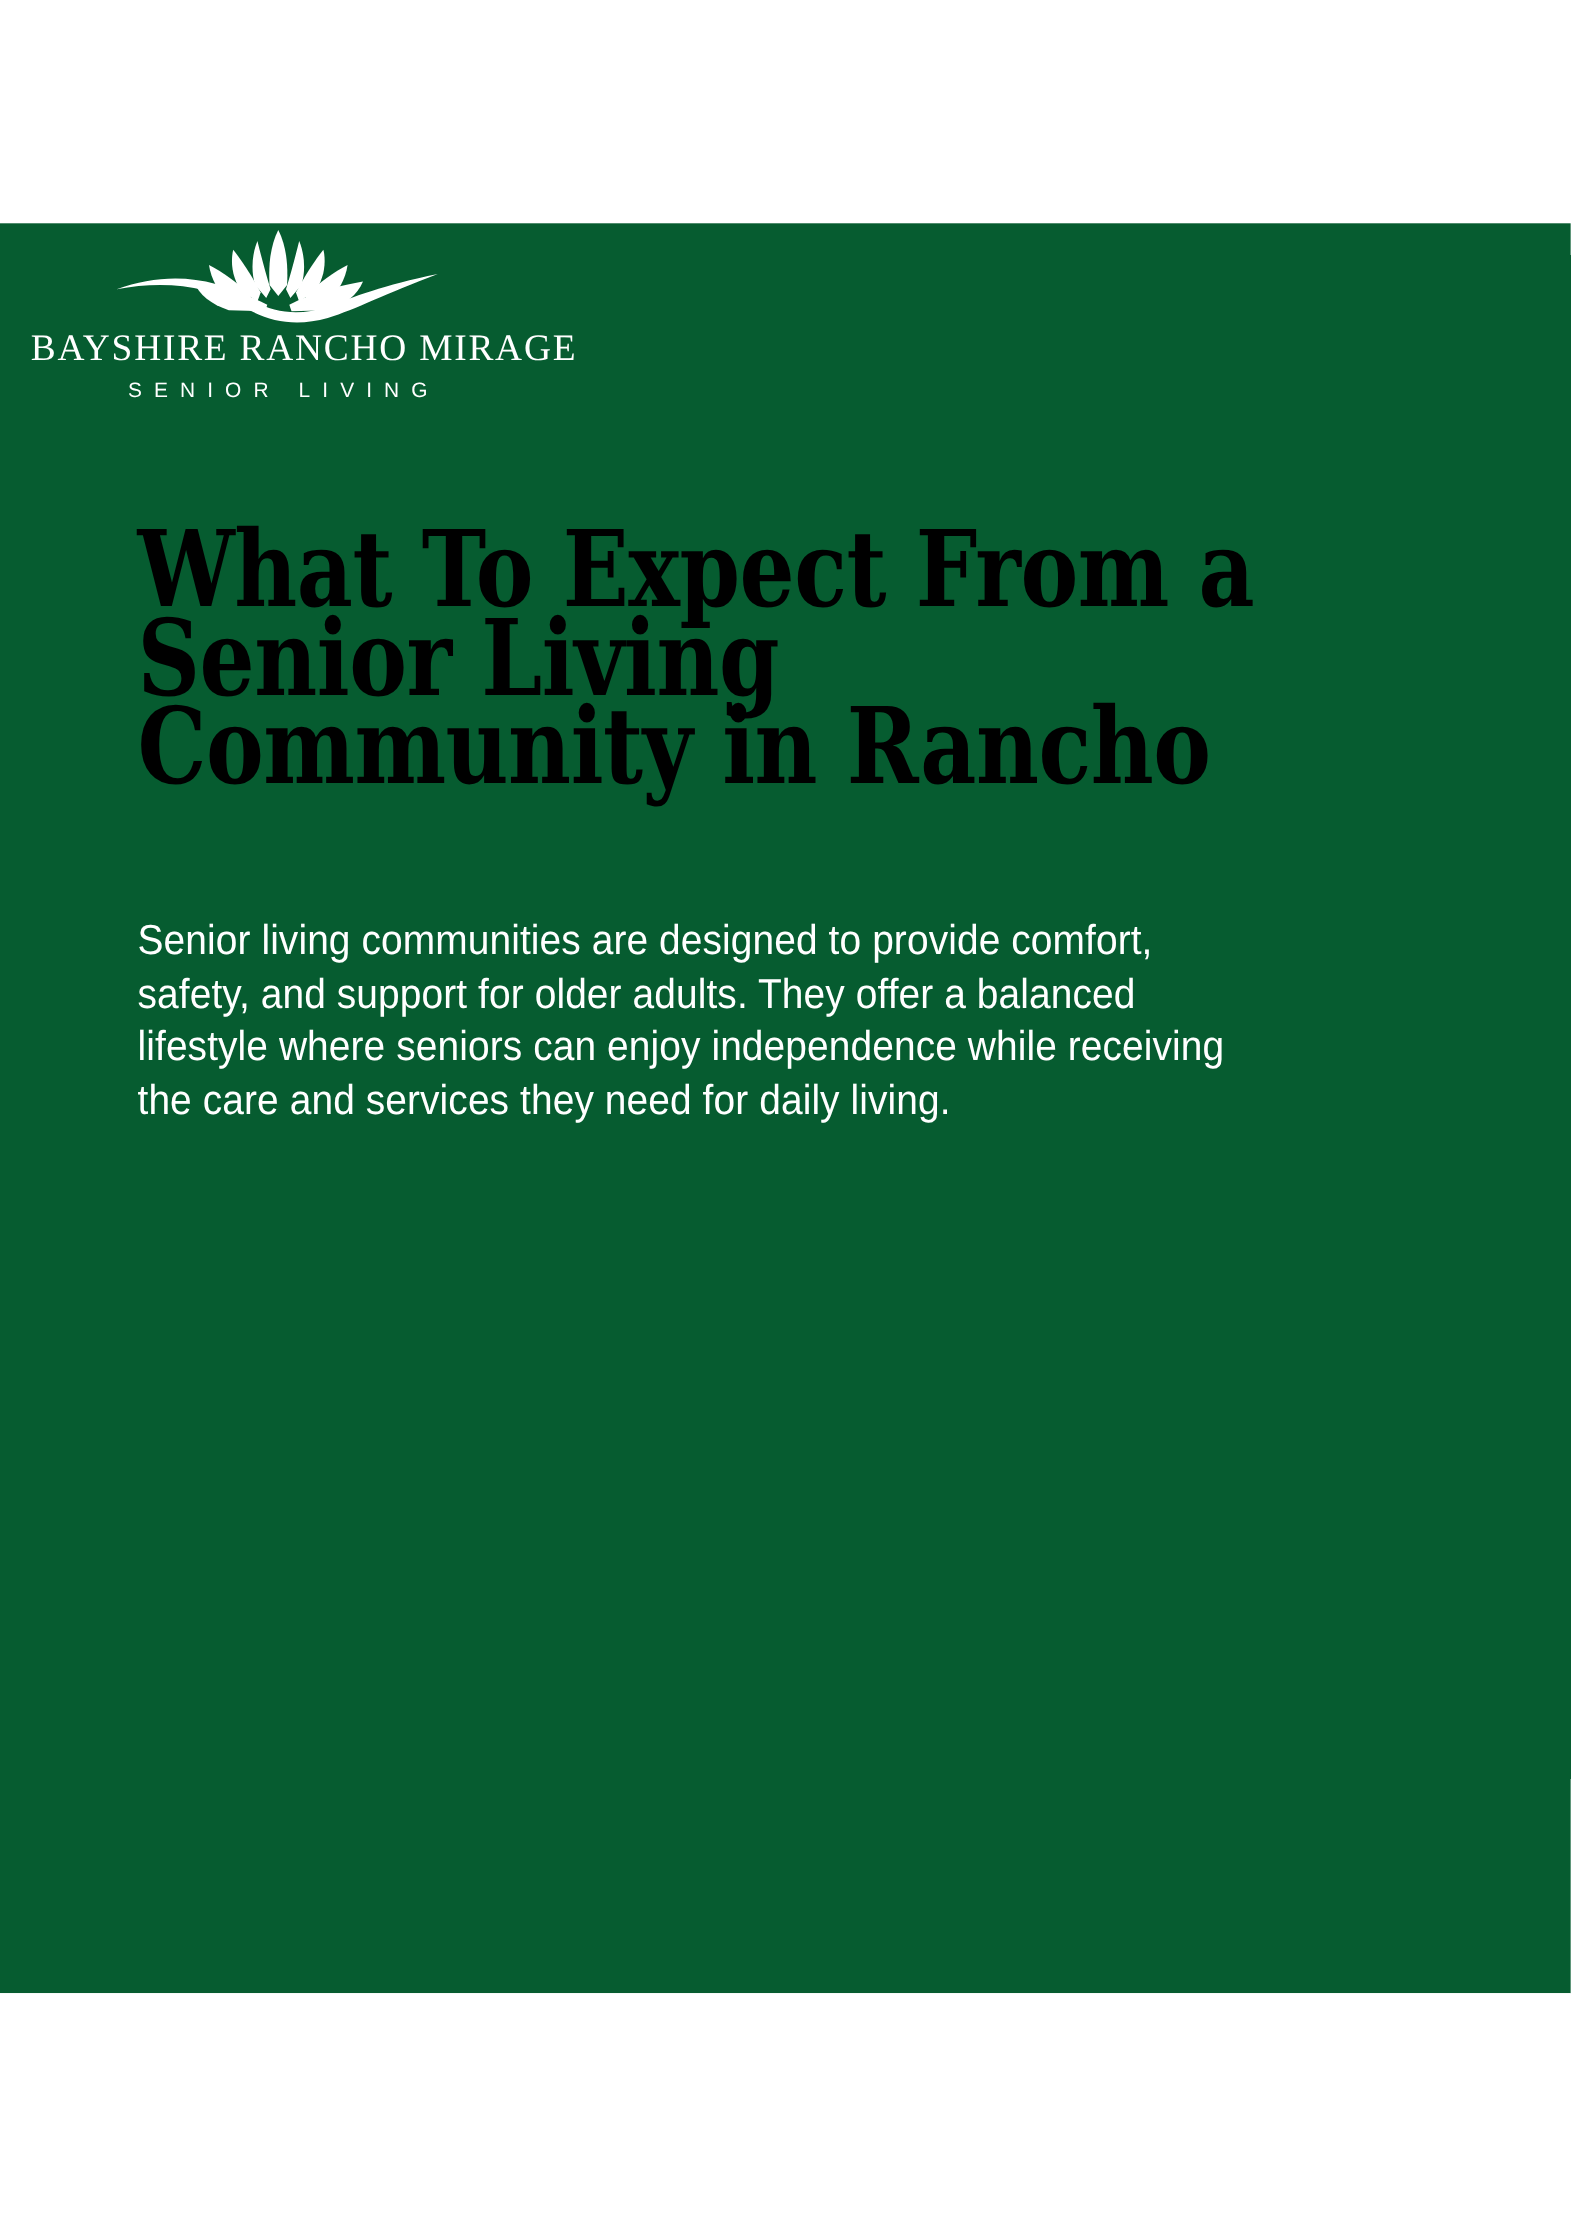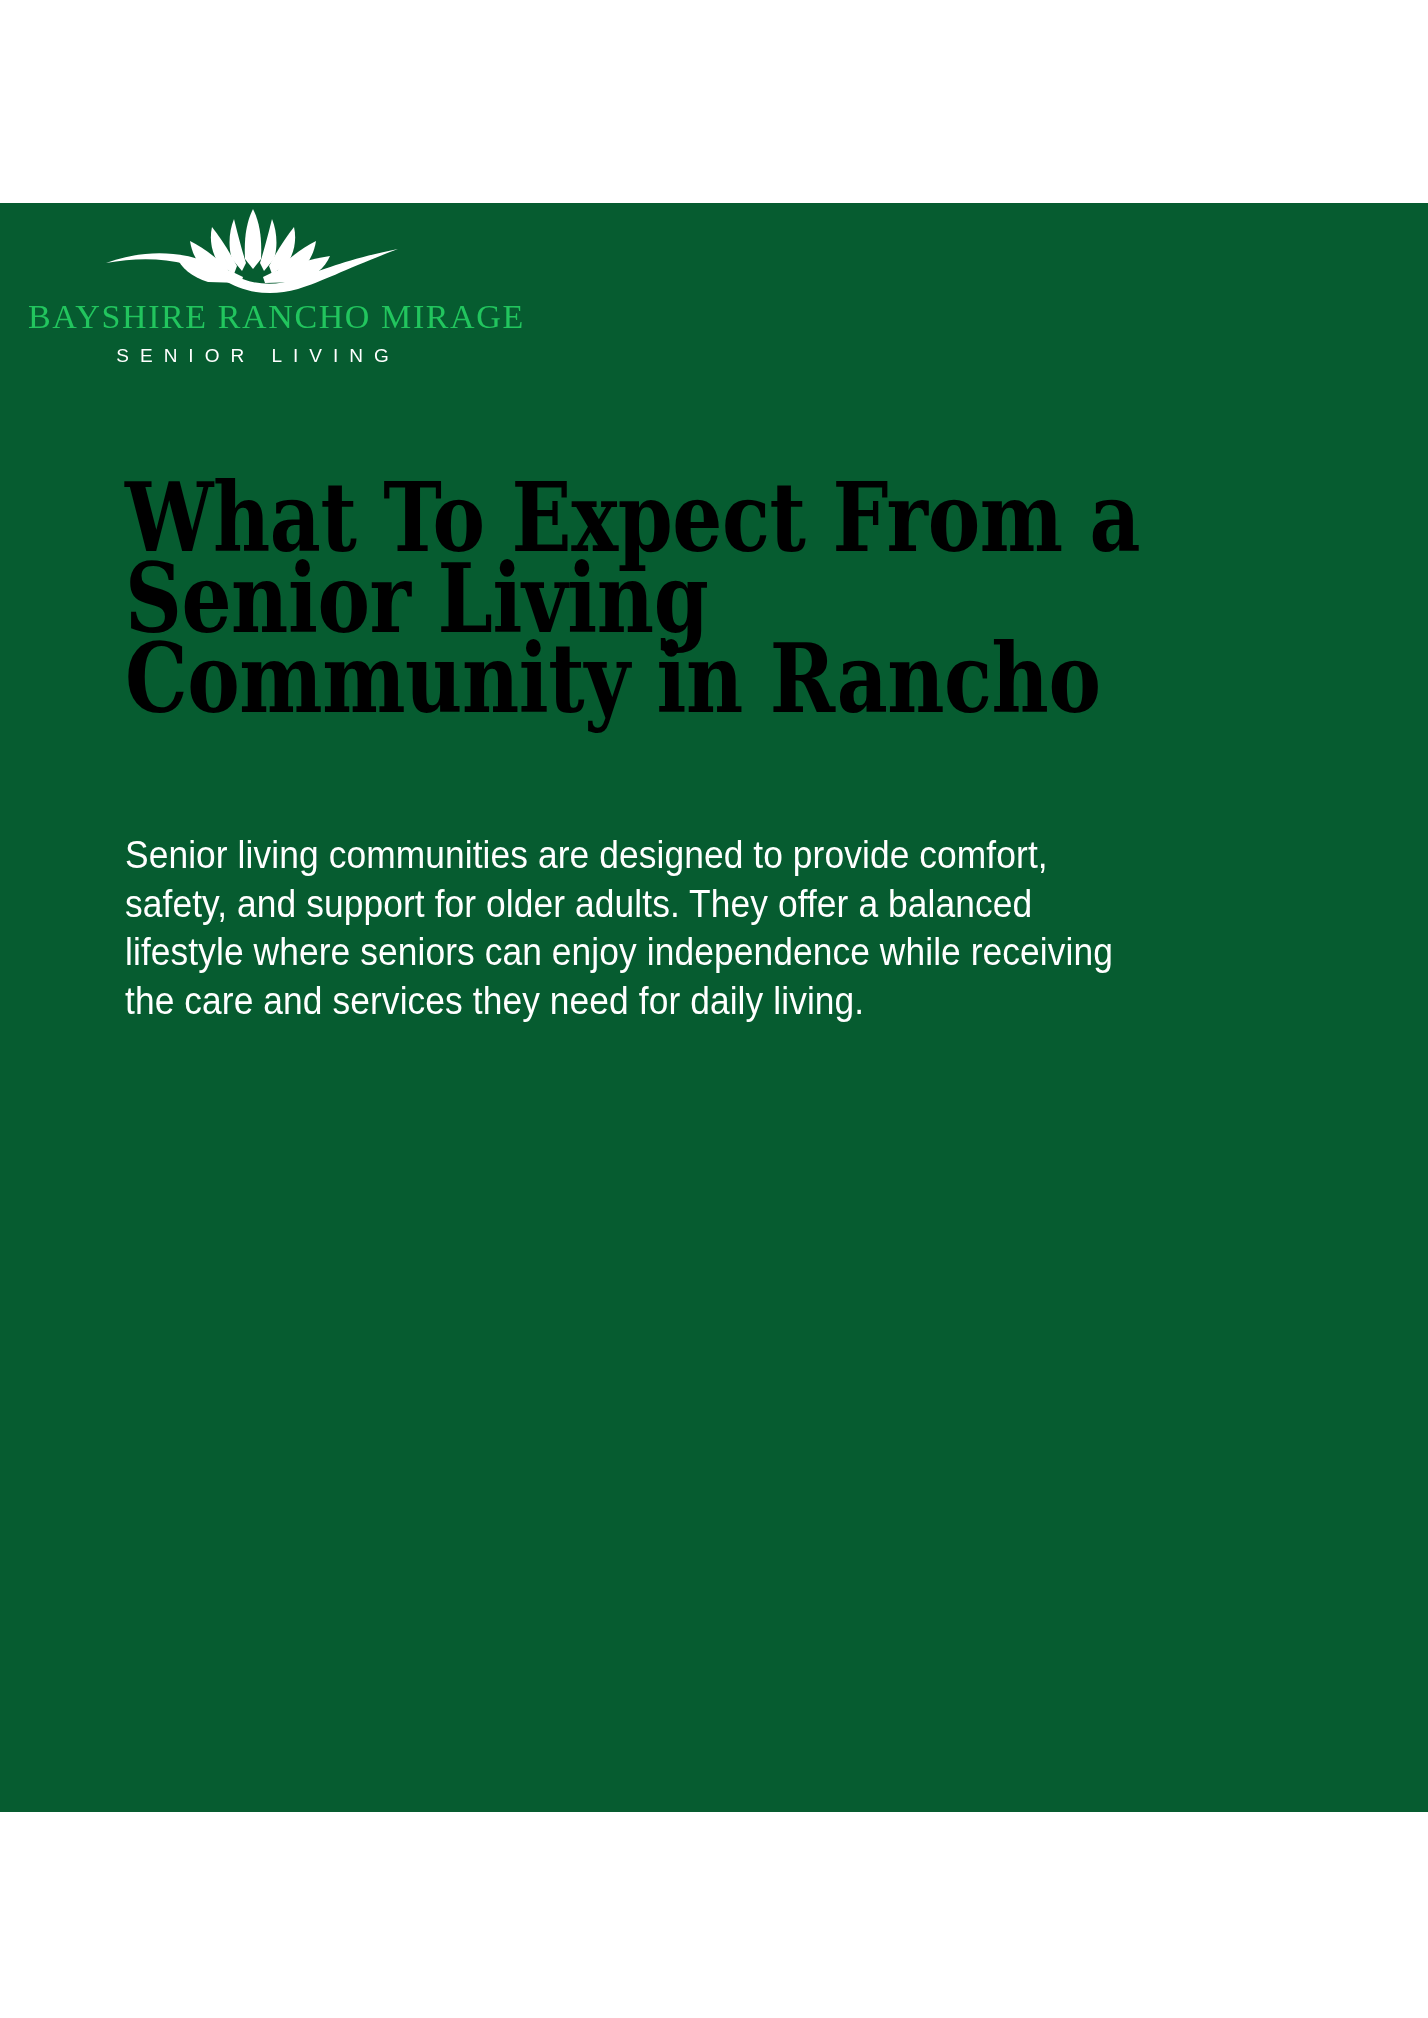--- a/index.html
+++ b/index.html
@@ -66,21 +66,21 @@
     margin: 0 auto;
     width: 310px;
     height: 92px;
   }
   .logo-wordmark {
     display: block;
     font-family: "Liberation Serif", "DejaVu Serif", serif;
     font-weight: 400;
     font-size: 34px;
     letter-spacing: 1.6px;
-    color: #22c55e;
+    color: #ffffff;
     white-space: nowrap;
     line-height: 1.05;
     margin-top: 4px;
   }
   .logo-subwordmark {
     display: block;
     font-family: "Liberation Sans", sans-serif;
     font-weight: 400;
     font-size: 19px;
     letter-spacing: 11px;

